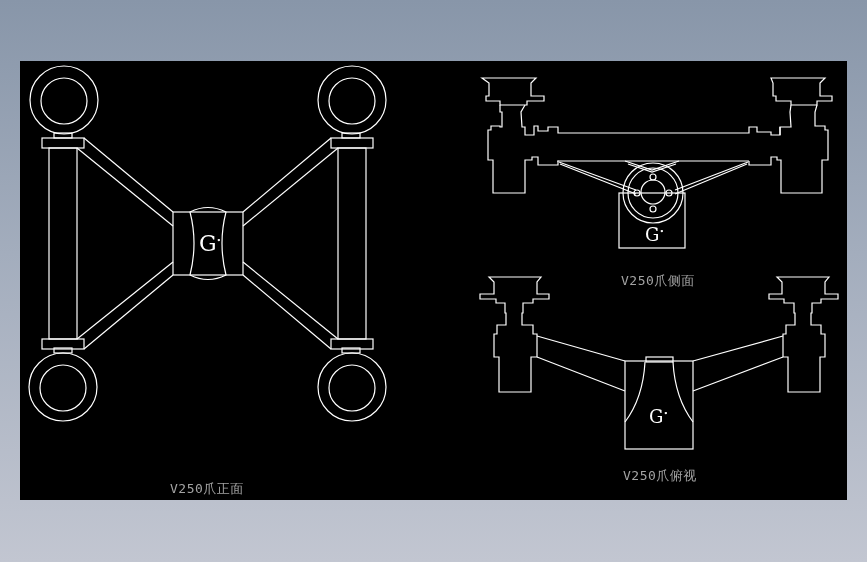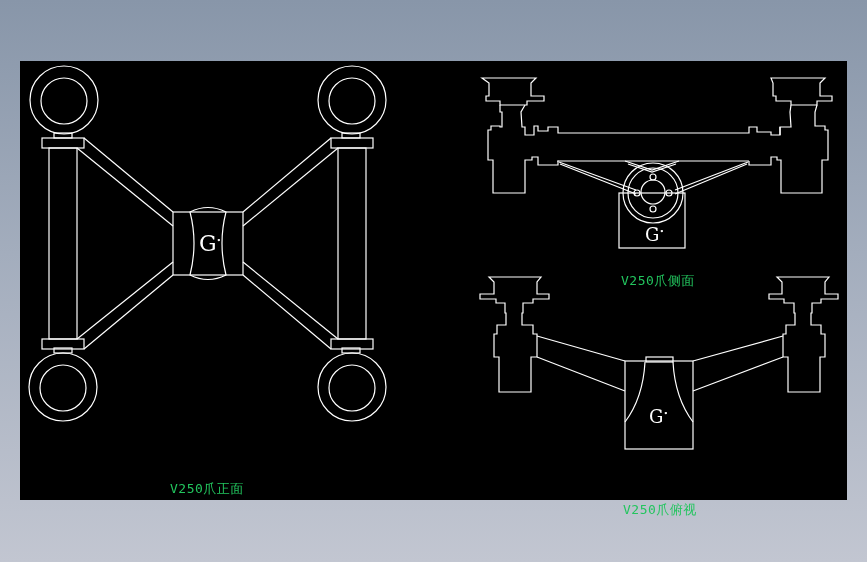--- a/index.html
+++ b/index.html
@@ -7,21 +7,21 @@
       width: 867px; height: 562px; overflow: hidden; position: relative;
       background: linear-gradient(to bottom, #8896a9 0%, #a3adbd 45%, #c2c6d1 100%);
       font-family: "DejaVu Sans", sans-serif;
     }
     .viewport {
       position: absolute; left: 20px; top: 61px; width: 827px; height: 439px;
       background: #000;
     }
     .viewport svg { position: absolute; left: 0; top: 0; }
     .label {
-      position: absolute; color: #22c55e; font-size: 13px; letter-spacing: 0.5px;
+      position: absolute; color: #a3a3a3; font-size: 13px; letter-spacing: 0.5px;
       font-family: "DejaVu Sans Mono", monospace; white-space: nowrap;
     }
     .logo {
       position: absolute; color: #fff; font-family: "DejaVu Serif", serif;
       font-size: 22px; line-height: 1;
     }
     .logo sup { font-size: 8px; }
   </style>
 </head>
 <body>
@@ -119,14 +119,14 @@
   </div>
   <div class="logo" style="left:625px; top:165px; font-size:18px;">
     <span>G</span><sup>•</sup>
   </div>
   <div class="logo" style="left:629px; top:347px; font-size:18px;">
     <span>G</span><sup>•</sup>
   </div>
 
   <div class="label" style="left:150px; top:419px;">V250爪正面</div>
   <div class="label" style="left:601px; top:211px;">V250爪侧面</div>
-  <div class="label" style="left:603px; top:440px;">V250爪俯视</div>
+  <div class="label" style="left:603px; top:406px;">V250爪俯视</div>
 </div>
 
 </body></html>

